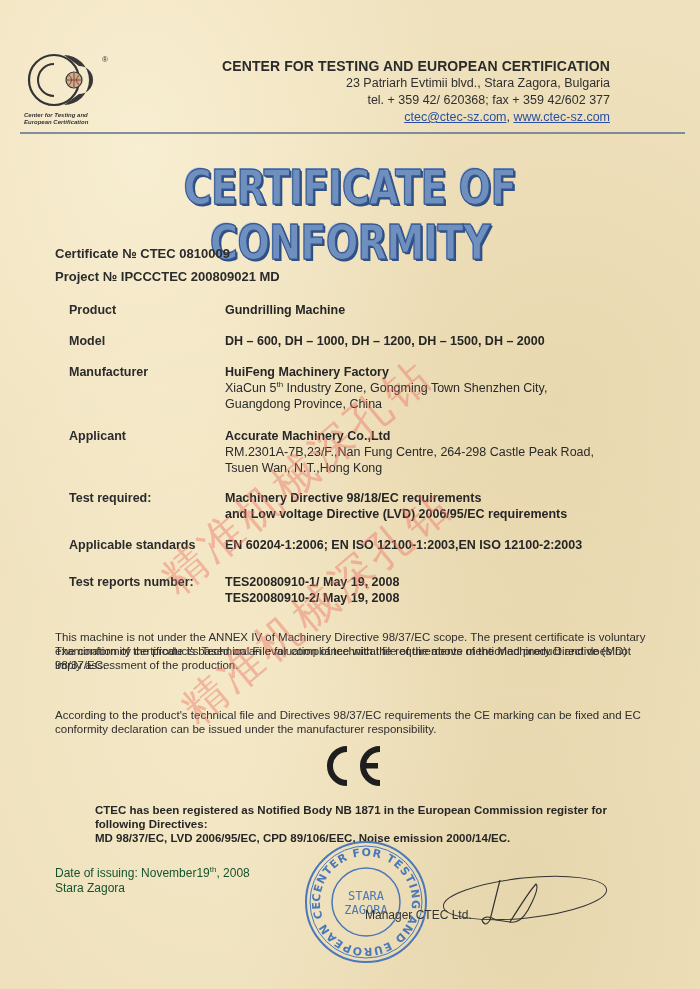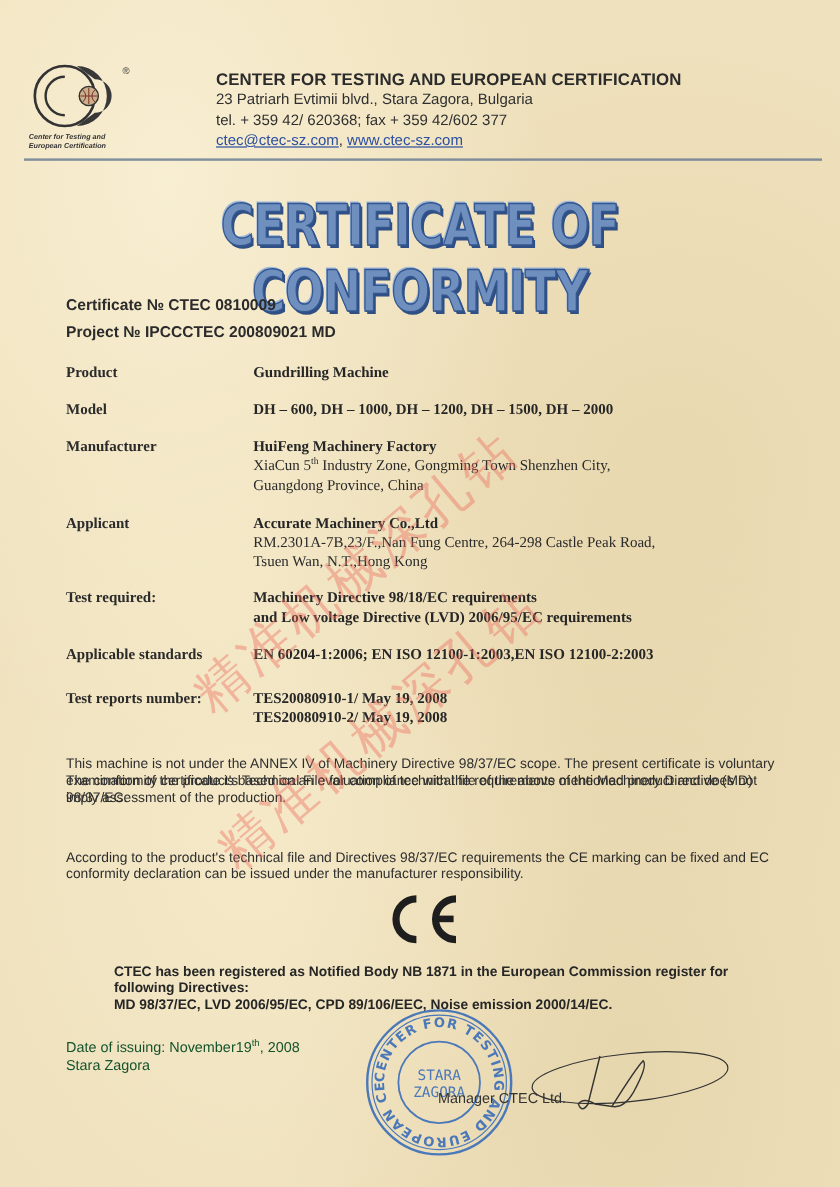--- a/index.html
+++ b/index.html
@@ -7,30 +7,30 @@
     background:#efe1bd;
     background-image:
       radial-gradient(ellipse at 20% 15%, rgba(255,248,225,0.55) 0%, rgba(255,248,225,0) 40%),
       radial-gradient(ellipse at 80% 40%, rgba(220,200,150,0.35) 0%, rgba(220,200,150,0) 45%),
       radial-gradient(ellipse at 30% 70%, rgba(250,240,210,0.5) 0%, rgba(250,240,210,0) 40%),
       radial-gradient(ellipse at 75% 90%, rgba(215,195,145,0.35) 0%, rgba(215,195,145,0) 40%);
     font-family:"Liberation Sans", sans-serif;color:#2a2a2a;}
   .abs{position:absolute;}
   
   .logo{left:24px;top:52px;width:106px;height:80px;}
-  .header{left:180px;top:58px;width:430px;text-align:left;line-height:17px;font-size:12.5px;color:#2f2f2f;}
+  .header{left:180px;top:58px;width:430px;text-align:right;line-height:17px;font-size:12.5px;color:#2f2f2f;}
   .header .org{font-weight:bold;font-size:14px;letter-spacing:0.1px;color:#2b2b2b;}
   .header a{color:#2a4fa0;text-decoration:underline;}
   .rule{left:20px;top:132px;width:665px;height:2px;background:#5a6f8c;opacity:0.75;}
   .title{left:60px;top:160px;width:580px;text-align:center;font-family:"DejaVu Sans", sans-serif;font-weight:bold;
     font-size:38px;letter-spacing:-0.5px;color:#6f8fbf;transform:scaleY(1.25);transform-origin:top;
     text-shadow:1px 1px 0 #2f4f85,2px 2px 0 #2f4f85,-1px -1px 0 #9fb7da;-webkit-text-stroke:1px #34578f;}
   
   .idline{left:55px;font-weight:bold;font-size:13px;color:#2b2b2b;text-align:center;}
-  .row{left:55px;width:610px;font-size:12.5px;line-height:16px;font-family:Liberation Serif, serif;}
+  .row{left:69px;width:610px;font-size:12.5px;line-height:16px;}
   .row .lbl{position:absolute;left:0;top:0;font-weight:bold;color:#2b2b2b;font-size:12.5px;}
   .row .val{position:absolute;left:156px;top:0;width:460px;}
   .b{font-weight:bold;color:#262626;}
   sup{font-size:8px;line-height:0;}
   .para{left:55px;width:600px;font-size:11.5px;line-height:14px;color:#2e2e2e;}
   .ce{left:320px;top:745px;width:64px;height:42px;}
   .nb{left:95px;top:803px;width:540px;font-weight:bold;font-size:11.5px;line-height:14px;color:#262626;}
   .issue{left:55px;top:866px;font-size:12px;line-height:15px;color:#14532d;}
   .stamp{left:302px;top:838px;width:128px;height:128px;}
   .signer{left:365px;top:908px;font-size:12px;line-height:15px;color:#333;}

